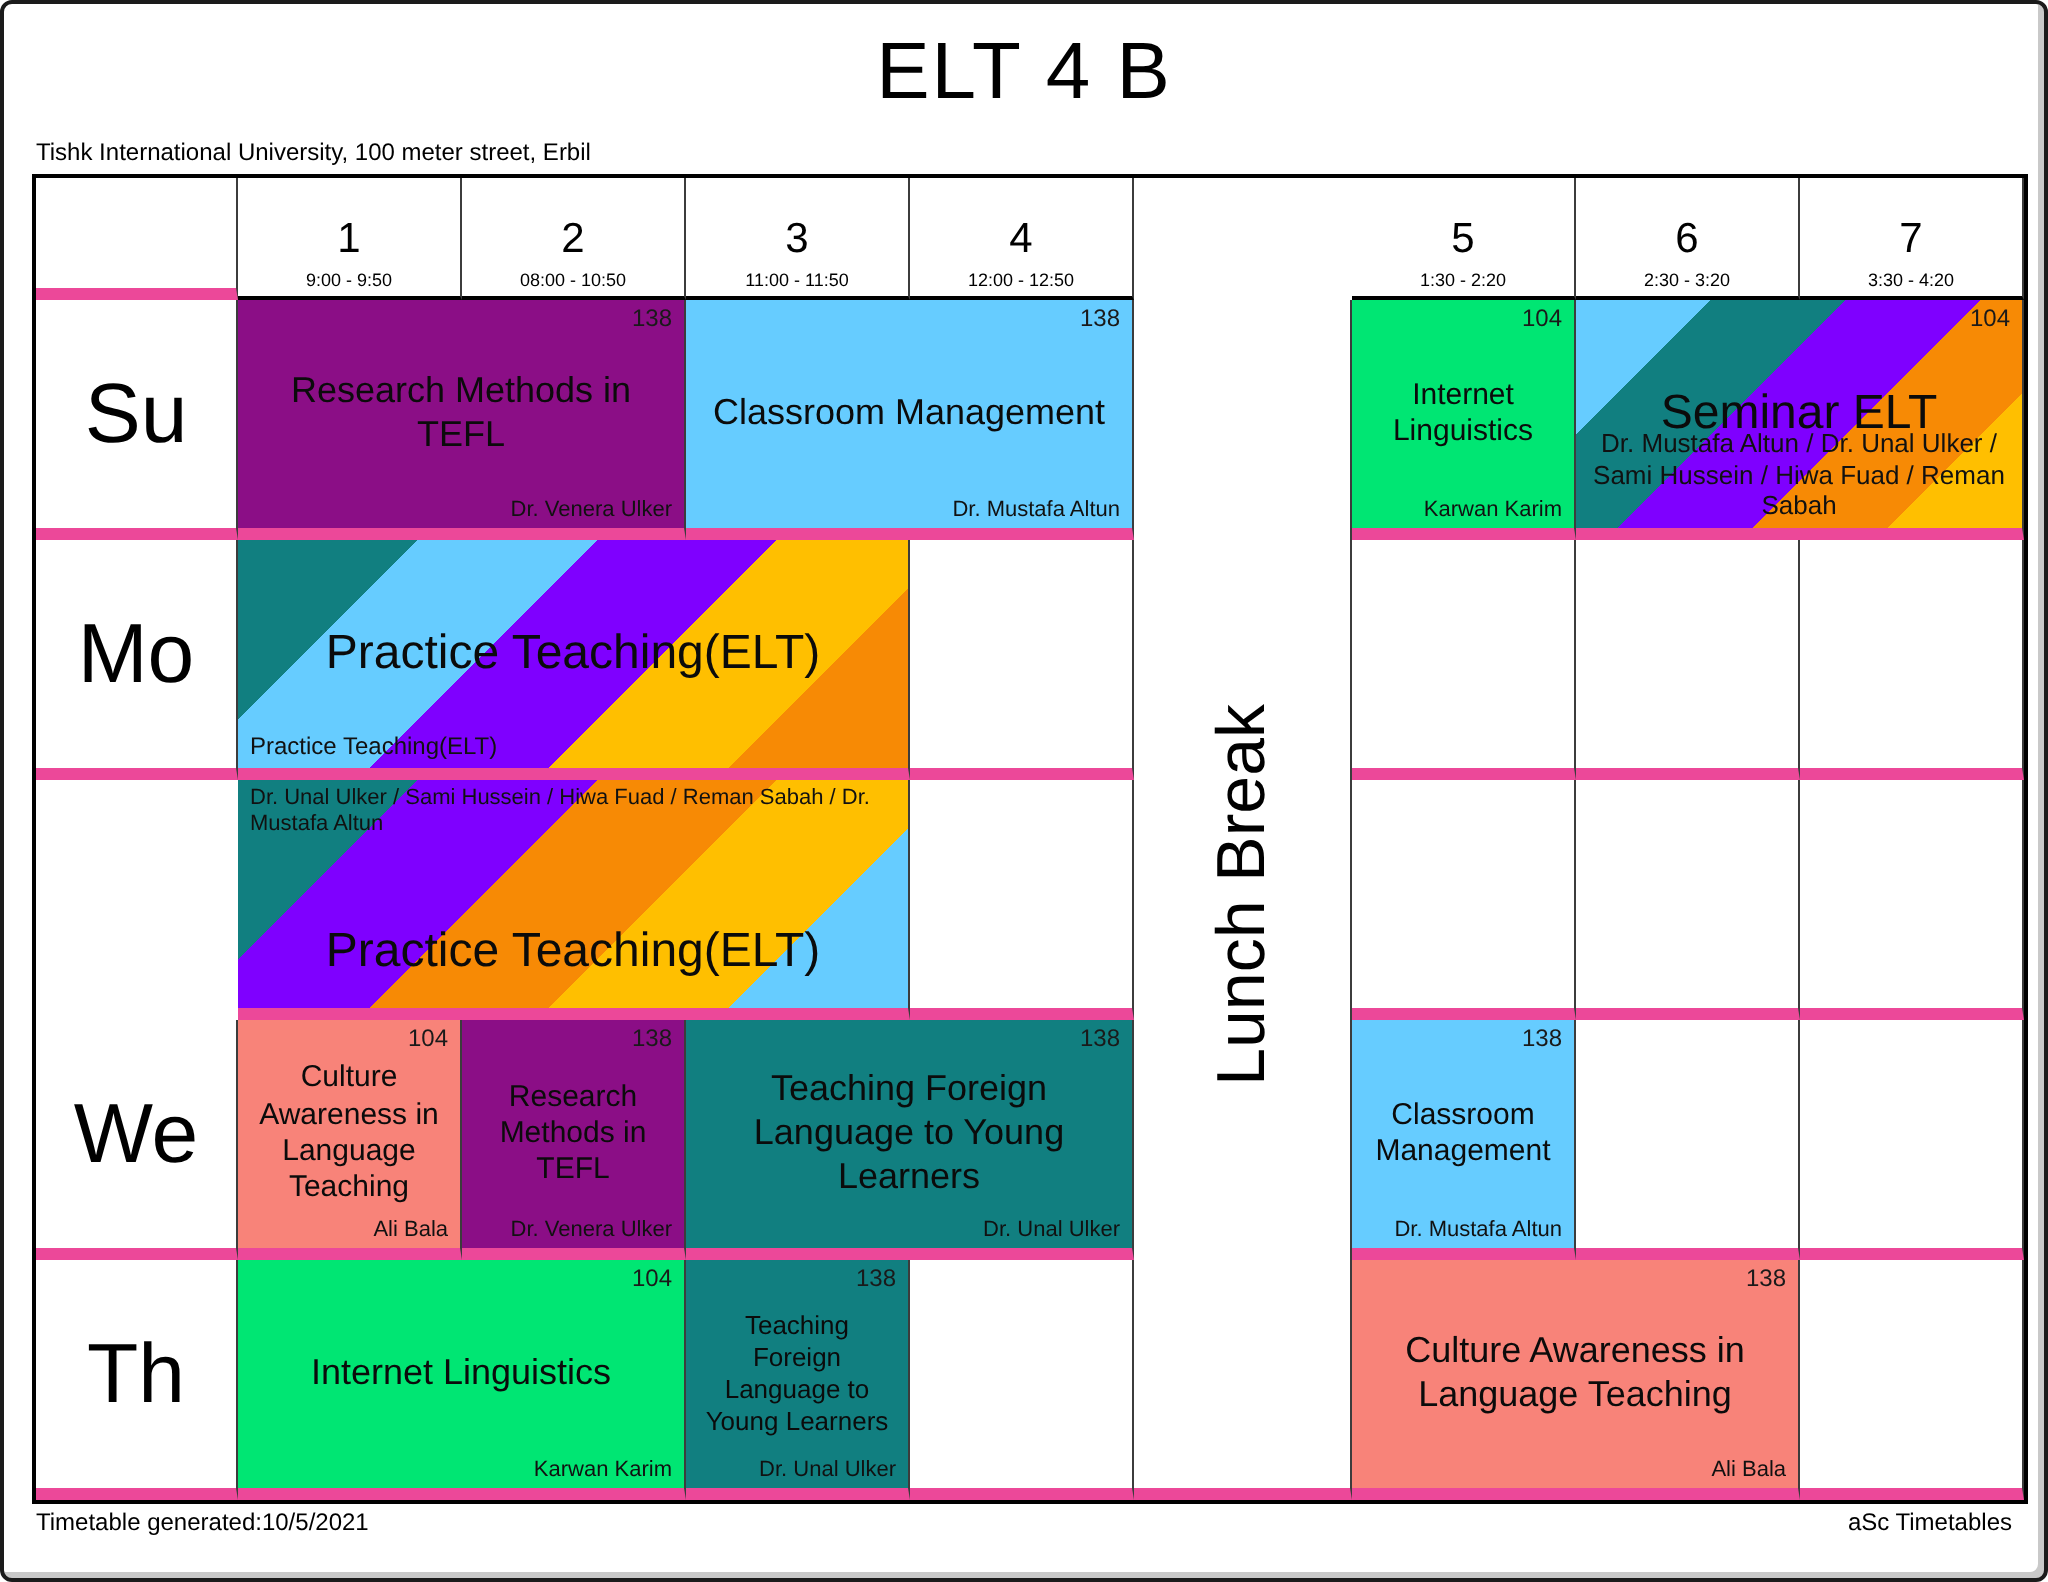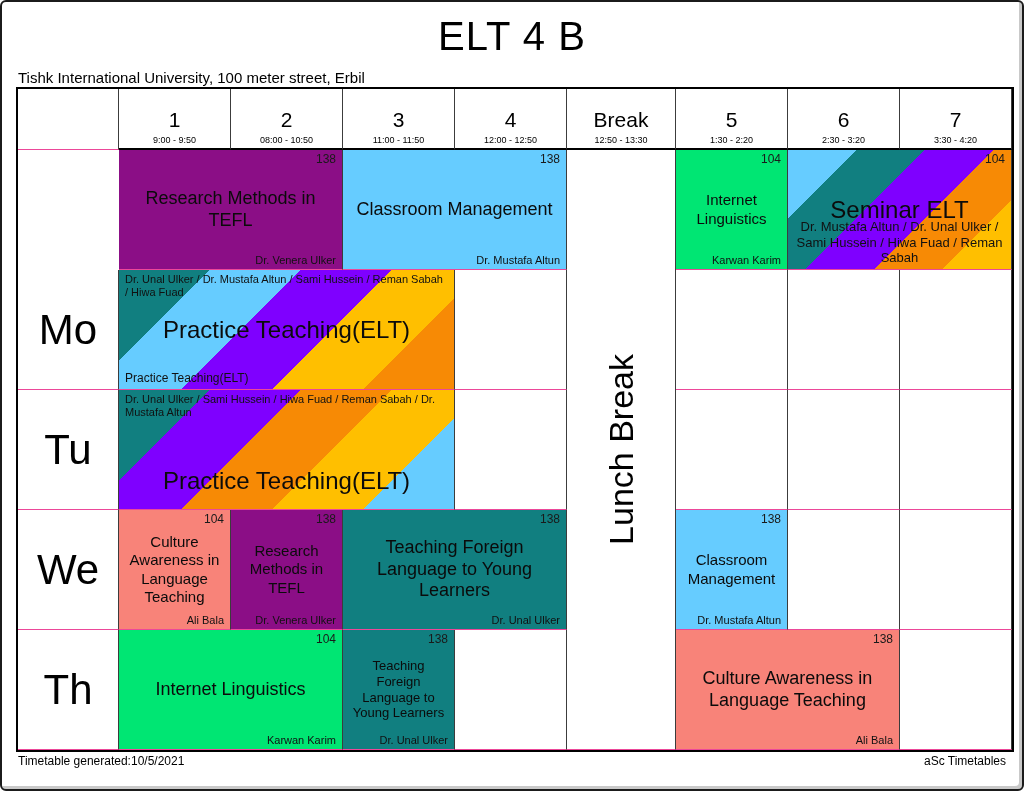--- a/index.html
+++ b/index.html
@@ -1,29 +1,29 @@
 <!DOCTYPE html>
 <html><head>
 <meta charset="utf-8">
 <style>
   html,body{margin:0;padding:0;background:#fff;font-family:"Liberation Sans",sans-serif;}
   .page{position:relative;width:1024px;height:791px;box-sizing:border-box;background:#fff;
         border:2px solid #1b1b1b;border-radius:6px;overflow:hidden;
         box-shadow:inset -3px -3px 0 #c9c9c9;}
   .page-title{position:absolute;top:12px;left:0;width:100%;text-align:center;
         font-size:40px;color:#000;letter-spacing:1px;}
-  .subtitle{position:absolute;left:16px;top:67px;font-size:15px;color:#000;}
+  .subtitle{position:absolute;left:16px;top:67px;font-size:12px;color:#000;}
   .footer-left{position:absolute;left:16px;top:752px;font-size:12px;color:#000;}
   .footer-right{position:absolute;right:16px;top:752px;font-size:12px;color:#000;}
 
   .timetable{position:absolute;left:14px;top:85px;display:grid;background:#fff;
         grid-template-columns:101px 112px 112px 112px 112px 109px 112px 112px 112px;
         grid-template-rows:61px 120px 120px 120px 120px 120px;
         border:2px solid #000;}
-  .cell{border-right:1px solid #3c3c3c;border-bottom:1px solid #ec4899;
+  .cell{border-right:1px solid #3c3c3c;border-bottom:6px solid #ec4899;
         box-sizing:border-box;position:relative;background:#fff;}
   .hcell{display:flex;flex-direction:column;align-items:center;justify-content:flex-end;
         border-bottom:2px solid #000;padding-bottom:2px;}
   .pnum{font-size:21px;color:#000;line-height:1.5;}
   .ptime{font-size:9px;color:#000;padding-bottom:1px;}
   .daycell{display:flex;align-items:center;justify-content:center;
         font-size:42px;color:#000;}
   .breakcell{display:flex;align-items:center;justify-content:center;}
   .vtext{writing-mode:vertical-rl;transform:rotate(180deg);font-size:34px;color:#000;white-space:nowrap;}
 
@@ -68,39 +68,35 @@
       <div class="ptime">08:00 - 10:50</div>
     </div>
     <div class="cell hcell" style="grid-area:1/4/2/5">
       <div class="pnum">3</div>
       <div class="ptime">11:00 - 11:50</div>
     </div>
     <div class="cell hcell" style="grid-area:1/5/2/6">
       <div class="pnum">4</div>
       <div class="ptime">12:00 - 12:50</div>
     </div>
-    <div class="cell hcell" style="grid-area:1/6/2/7">
-      <div class="pnum">Break</div>
-      <div class="ptime">12:50 - 13:30</div>
-    </div>
     <div class="cell hcell" style="grid-area:1/7/2/8">
       <div class="pnum">5</div>
       <div class="ptime">1:30 - 2:20</div>
     </div>
     <div class="cell hcell" style="grid-area:1/8/2/9">
       <div class="pnum">6</div>
       <div class="ptime">2:30 - 3:20</div>
     </div>
     <div class="cell hcell" style="grid-area:1/9/2/10">
       <div class="pnum">7</div>
       <div class="ptime">3:30 - 4:20</div>
     </div>
 
+    <div class="cell daycell" style="grid-area:2/1/3/2">Su</div>
     <div class="cell daycell" style="grid-area:3/1/4/2">Mo</div>
-    <div class="cell daycell" style="grid-area:4/1/5/2">Tu</div>
     <div class="cell daycell" style="grid-area:6/1/7/2">Th</div>
     <div class="cell daycell" style="grid-area:5/1/6/2">We</div>
 
     <div class="cell breakcell" style="grid-area:2/6/7/7">
       <div class="vtext">Lunch Break</div>
     </div>
 
     <div class="cell course bg-purple" style="grid-area:2/2/3/4">
       <span class="room">138</span>
       <div class="title t-lg">Research Methods in TEFL</div>
@@ -116,21 +112,20 @@
       <div class="title t-md">Internet Linguistics</div>
       <span class="teacher">Karwan Karim</span>
     </div>
     <div class="cell course stripe-sem" style="grid-area:2/8/3/10">
       <span class="room">104</span>
       <div class="title t-xl">Seminar ELT</div>
       <div class="teachers-bottom">Dr. Mustafa Altun / Dr. Unal Ulker / Sami Hussein / Hiwa Fuad / Reman Sabah</div>
     </div>
 
     <div class="cell course stripe-mo" style="grid-area:3/2/4/5">
-      <div class="teachers-top">Dr. Unal Ulker / Dr. Mustafa Altun / Sami Hussein / Reman Sabah / Hiwa Fuad</div>
       <div class="title t-xl">Practice Teaching(ELT)</div>
       <div class="note-bl">Practice Teaching(ELT)</div>
     </div>
     <div class="cell" style="grid-area:3/5/4/6"></div>
     <div class="cell" style="grid-area:3/7/4/8"></div>
     <div class="cell" style="grid-area:3/8/4/9"></div>
     <div class="cell" style="grid-area:3/9/4/10"></div>
 
     <div class="cell course stripe-tu" style="grid-area:4/2/5/5">
       <div class="teachers-top">Dr. Unal Ulker / Sami Hussein / Hiwa Fuad / Reman Sabah / Dr. Mustafa Altun</div>

